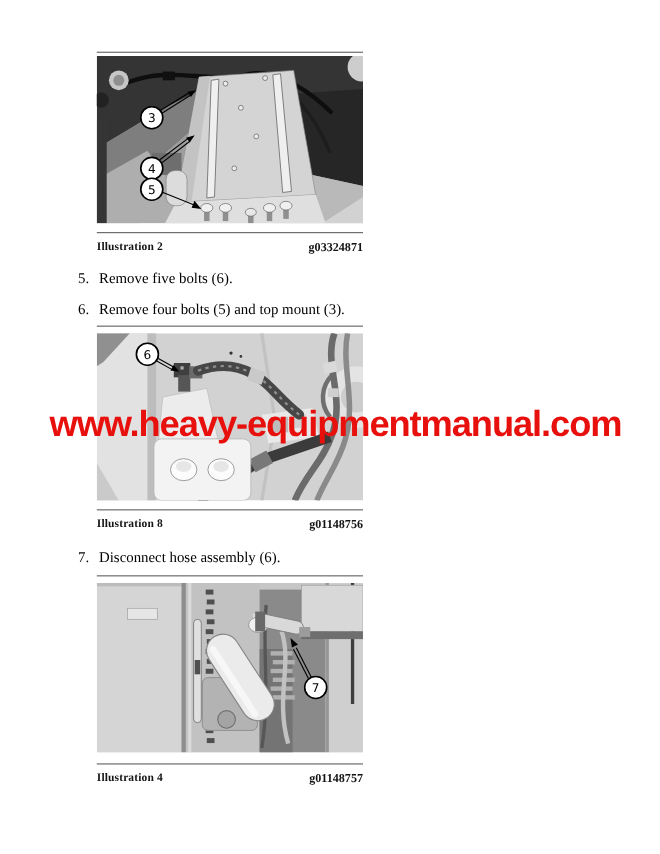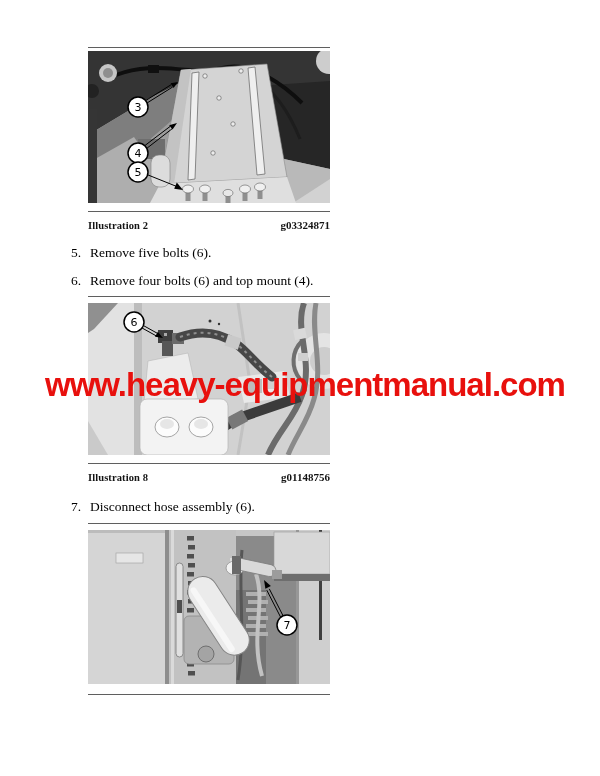--- a/index.html
+++ b/index.html
@@ -4,21 +4,21 @@
 <style>
   html,body { margin:0; padding:0; background:#ffffff; }
   #page {
     position:relative; width:600px; height:776px; background:#ffffff;
     font-family:"Liberation Serif", serif; overflow:hidden;
   }
   .rule { position:absolute; left:88px; width:242px; height:0; border-top:1px solid #5f5f5f; }
   .photo { position:absolute; left:88px; display:block; }
   .cap {
     position:absolute; left:88px; width:242px; display:flex;
-    justify-content:space-between; align-items:center; color:#141414;
+    justify-content:space-between; align-items:flex-start; color:#141414;
   }
   .capL { font-weight:bold; font-size:10.5px; letter-spacing:0.1px; }
   .capR { font-size:11px;font-weight:bold; }
   .step { position:absolute; left:71px; display:flex; font-size:13.5px; color:#000; }
   .step .n { width:19px; flex:0 0 19px; }
   #watermark {
     position:absolute; left:45px; top:368px; z-index:9;
     font-family:"Liberation Sans", sans-serif; font-size:33px; line-height:34px;
     letter-spacing:-1px; white-space:nowrap; font-weight:700;
   }
@@ -120,21 +120,21 @@
     <span class="capL">Illustration 2</span>
     <span class="capR">g03324871</span>
   </div>
 
   <div class="step" style="top:245px">
     <span class="n">5.</span>
     <span>Remove five bolts (6).</span>
   </div>
   <div class="step" style="top:273px">
     <span class="n">6.</span>
-    <span>Remove four bolts (6) and top mount (4).</span>
+    <span>Remove four bolts (5) and top mount (3).</span>
   </div>
 
   <div class="rule" style="top:296px"></div>
 
   <svg class="photo" style="top:303px" width="242" height="152" viewBox="0 0 242 152">
     <rect width="242" height="152" fill="#d2d2d2"></rect>
     <path d="M150,0 L162,80 L150,152" stroke="#c2c2c2" stroke-width="3" fill="none"></path>
     <rect x="0" y="0" width="54" height="152" fill="#e2e2e2"></rect>
     <rect x="46" y="0" width="8" height="152" fill="#bdbdbd"></rect>
     <path d="M0,0 L30,0 L6,26 L0,30 Z" fill="#909090"></path>
@@ -253,16 +253,20 @@
       <line x1="193.1" y1="88.1" x2="178.8" y2="60.2"></line>
       <polygon points="176,50 182.9,55.9 177.4,58.7" stroke="none" fill="#000"></polygon>
     </g>
     <g>
       <circle cx="199" cy="95" r="10" fill="#ffffff" stroke="#000000" stroke-width="1.5"></circle>
       <text class="co" x="199" y="96">7</text>
     </g>
   </svg>
 
   <div class="rule" style="top:694px"></div>
+  <div class="cap" style="top:702px">
+    <span class="capL">Illustration 4</span>
+    <span class="capR">g01148757</span>
+  </div>
 
   <div id="watermark" style="color: rgb(232, 16, 13);">www.heavy-equipmentmanual.com</div>
 
 </div>
 
 </body></html>

